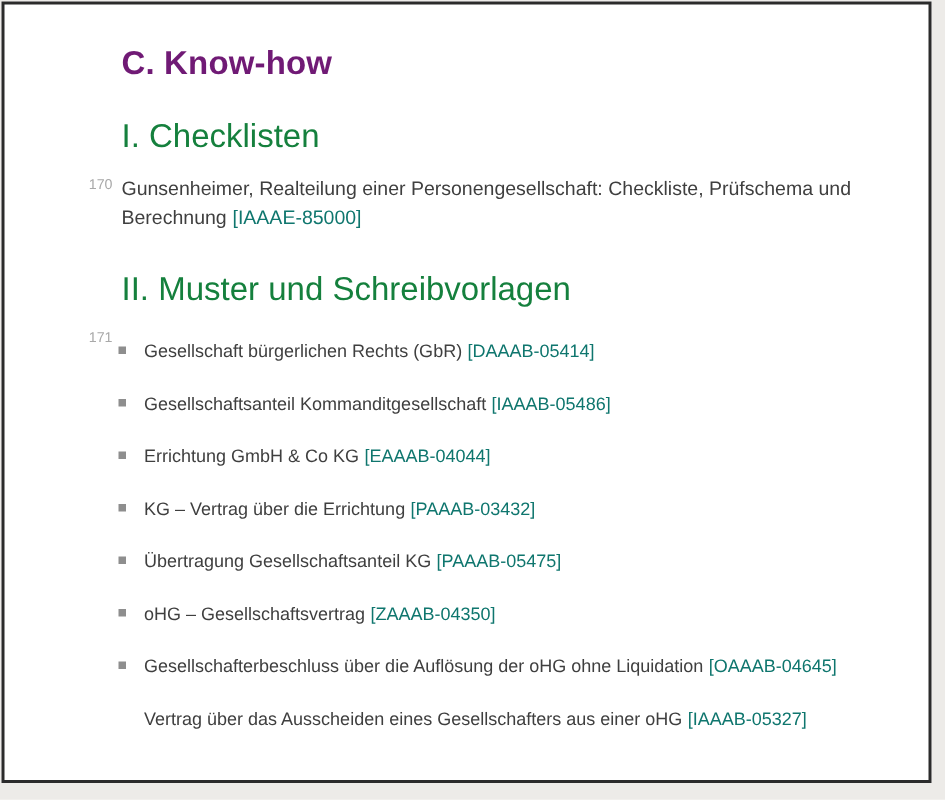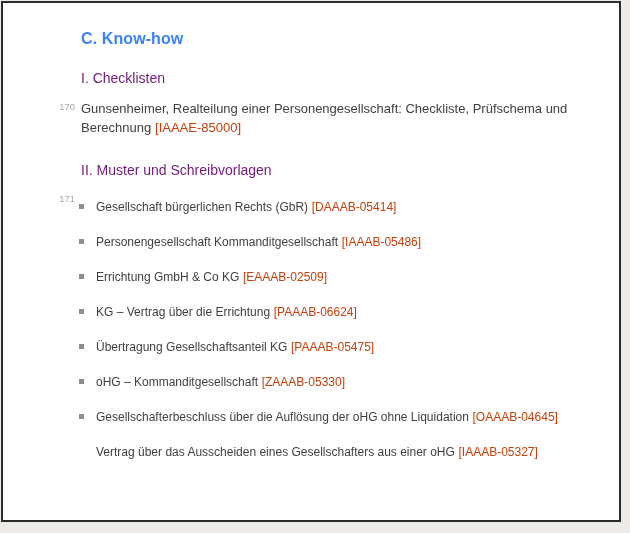--- a/index.html
+++ b/index.html
@@ -20,31 +20,31 @@
     border: 2px solid #2b2b2b;
     background: #ffffff;
     overflow: hidden;
     box-sizing: border-box;
   }
   .doc {
     padding: 26px 30px 30px 78px;
   }
   .doc-title {
     margin: 0;
-    font-size: 16px;
+    font-size: 22px;
     font-weight: 700;
-    color: #3b82f6;
+    color: #701a75;
     line-height: 1.2;
     letter-spacing: 0.1px;
   }
   .section-heading {
     margin: 22px 0 0 0;
-    font-size: 14px;
+    font-size: 22px;
     font-weight: 400;
-    color: #701a75;
+    color: #15803d;
     line-height: 1.25;
   }
   .para {
     position: relative;
     margin: 11px 0 0 0;
     max-width: 492px;
     font-size: 13px;
     line-height: 19.5px;
     color: #3f3f3f;
   }
@@ -52,21 +52,21 @@
     position: absolute;
     right: calc(100% + 6px);
     top: 3.5px;
     font-size: 9.5px;
     line-height: 1;
     color: #a9a9a9;
     white-space: nowrap;
     text-align: center;
   }
   .doc-link {
-    color: #c2410c;
+    color: #0f766e;
     text-decoration: none;
     cursor: pointer;
   }
   .doc-link:not(:empty) {
     margin-left: 0.3em;
   }
   .doc-link:empty {
     display: none;
   }
   .contract-list {
@@ -114,33 +114,33 @@
       <h2 class="section-heading">II. Muster und Schreibvorlagen</h2>
       <p class="para">
         <span class="para-num">171</span>
       </p>
 
       <ul class="contract-list">
         <li>
           <span class="bullet-square"></span><span>Gesellschaft bürgerlichen Rechts (GbR)</span><a class="doc-link" href="#">[DAAAB-05414]</a>
         </li>
         <li>
-          <span class="bullet-square"></span><span>Personengesellschaft Kommanditgesellschaft</span><a class="doc-link" href="#">[IAAAB-05486]</a>
+          <span class="bullet-square"></span><span>Gesellschaftsanteil Kommanditgesellschaft</span><a class="doc-link" href="#">[IAAAB-05486]</a>
         </li>
         <li>
-          <span class="bullet-square"></span><span>Errichtung GmbH &amp; Co KG</span><a class="doc-link" href="#">[EAAAB-02509]</a>
+          <span class="bullet-square"></span><span>Errichtung GmbH &amp; Co KG</span><a class="doc-link" href="#">[EAAAB-04044]</a>
         </li>
         <li>
-          <span class="bullet-square"></span><span>KG – Vertrag über die Errichtung</span><a class="doc-link" href="#">[PAAAB-06624]</a>
+          <span class="bullet-square"></span><span>KG – Vertrag über die Errichtung</span><a class="doc-link" href="#">[PAAAB-03432]</a>
         </li>
         <li>
           <span class="bullet-square"></span><span>Übertragung Gesellschaftsanteil KG</span><a class="doc-link" href="#">[PAAAB-05475]</a>
         </li>
         <li>
-          <span class="bullet-square"></span><span>oHG – Kommanditgesellschaft</span><a class="doc-link" href="#">[ZAAAB-05330]</a>
+          <span class="bullet-square"></span><span>oHG – Gesellschaftsvertrag</span><a class="doc-link" href="#">[ZAAAB-04350]</a>
         </li>
         <li>
           <span class="bullet-square"></span><span>Gesellschafterbeschluss über die Auflösung der oHG ohne Liquidation</span><a class="doc-link" href="#">[OAAAB-04645]</a>
         </li>
         <li>
           <span>Vertrag über das Ausscheiden eines Gesellschafters aus einer oHG</span><a class="doc-link" href="#">[IAAAB-05327]</a>
         </li>
       </ul>
     </div>
 

